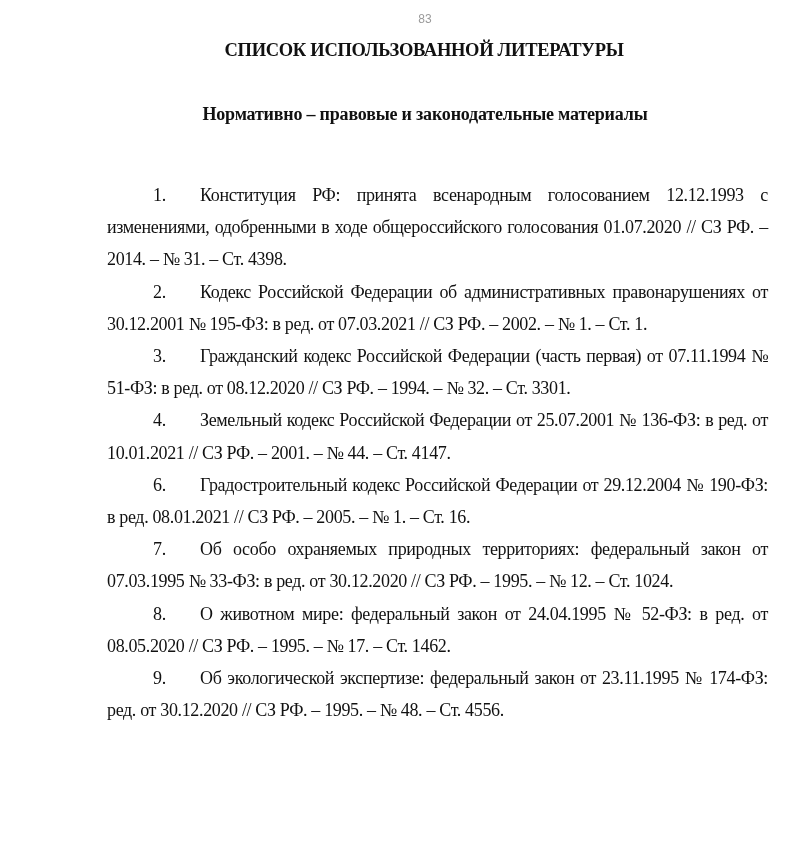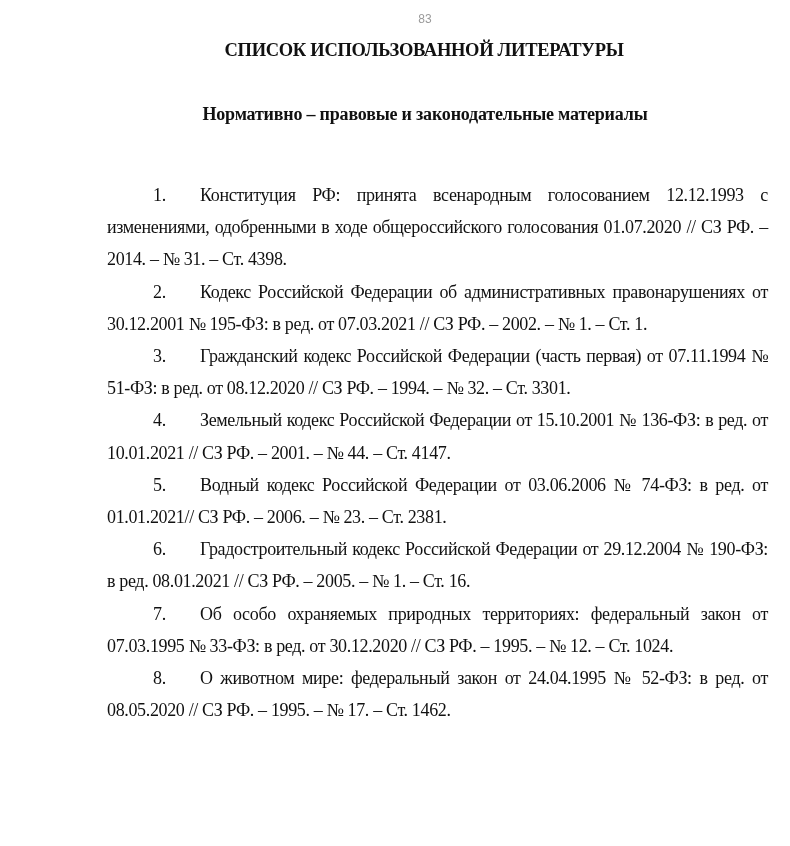--- a/index.html
+++ b/index.html
@@ -78,18 +78,18 @@
 <div class="page-number">83</div>
 
 <div class="title">СПИСОК ИСПОЛЬЗОВАННОЙ ЛИТЕРАТУРЫ</div>
 
 <div class="subtitle">Нормативно – правовые и законодательные материалы</div>
 
 <ol class="refs">
   <li class="ref"><span class="num">1.</span><span class="text">Конституция РФ: принята всенародным голосованием 12.12.1993 с изменениями, одобренными в ходе общероссийского голосования 01.07.2020 // СЗ РФ.  – 2014. –  № 31. – Ст. 4398.</span></li>
   <li class="ref"><span class="num">2.</span><span class="text">Кодекс Российской Федерации об административных правонарушениях от 30.12.2001 № 195-ФЗ: в ред. от 07.03.2021 // СЗ  РФ.  – 2002. –  № 1. – Ст. 1.</span></li>
   <li class="ref"><span class="num">3.</span><span class="text">Гражданский кодекс Российской Федерации (часть первая) от 07.11.1994 № 51-ФЗ: в ред. от 08.12.2020 // СЗ  РФ.  – 1994. –  № 32. – Ст. 3301.</span></li>
-  <li class="ref"><span class="num">4.</span><span class="text">Земельный кодекс Российской Федерации от 15.10.2001 № 136-ФЗ: в ред. от 10.01.2021 // СЗ  РФ.  – 2001. –  № 44. – Ст. 4147.</span></li>
-  <li class="ref"><span class="num">5.</span><span class="text">Водный кодекс Российской Федерации от 03.06.2006 № 74-ФЗ: в ред. от 01.01.2021// СЗ  РФ.  – 2006. –  № 23. – Ст. 2381.</span></li>
+  <li class="ref"><span class="num">4.</span><span class="text">Земельный кодекс Российской Федерации от 25.07.2001 № 136-ФЗ: в ред. от 10.01.2021 // СЗ  РФ.  – 2001. –  № 44. – Ст. 4147.</span></li>
   <li class="ref"><span class="num">6.</span><span class="text">Градостроительный кодекс Российской Федерации от 29.12.2004 № 190-ФЗ: в ред. 08.01.2021 // СЗ  РФ.  – 2005. –  № 1. – Ст. 16.</span></li>
   <li class="ref"><span class="num">7.</span><span class="text">Об особо охраняемых природных территориях: федеральный закон от 07.03.1995 № 33-ФЗ: в ред. от 30.12.2020 // СЗ  РФ.  – 1995. –  № 12. – Ст. 1024.</span></li>
   <li class="ref"><span class="num">8.</span><span class="text">О животном мире: федеральный закон от 24.04.1995 № 52-ФЗ: в ред. от 08.05.2020 // СЗ  РФ.  – 1995. –  № 17. – Ст. 1462.</span></li>
+  <li class="ref"><span class="num">9.</span><span class="text">Об экологической экспертизе: федеральный закон от 23.11.1995 № 174-ФЗ: ред. от 30.12.2020 // СЗ  РФ.  – 1995. –  № 48. – Ст. 4556.</span></li>
 </ol>
 
 </body></html>

